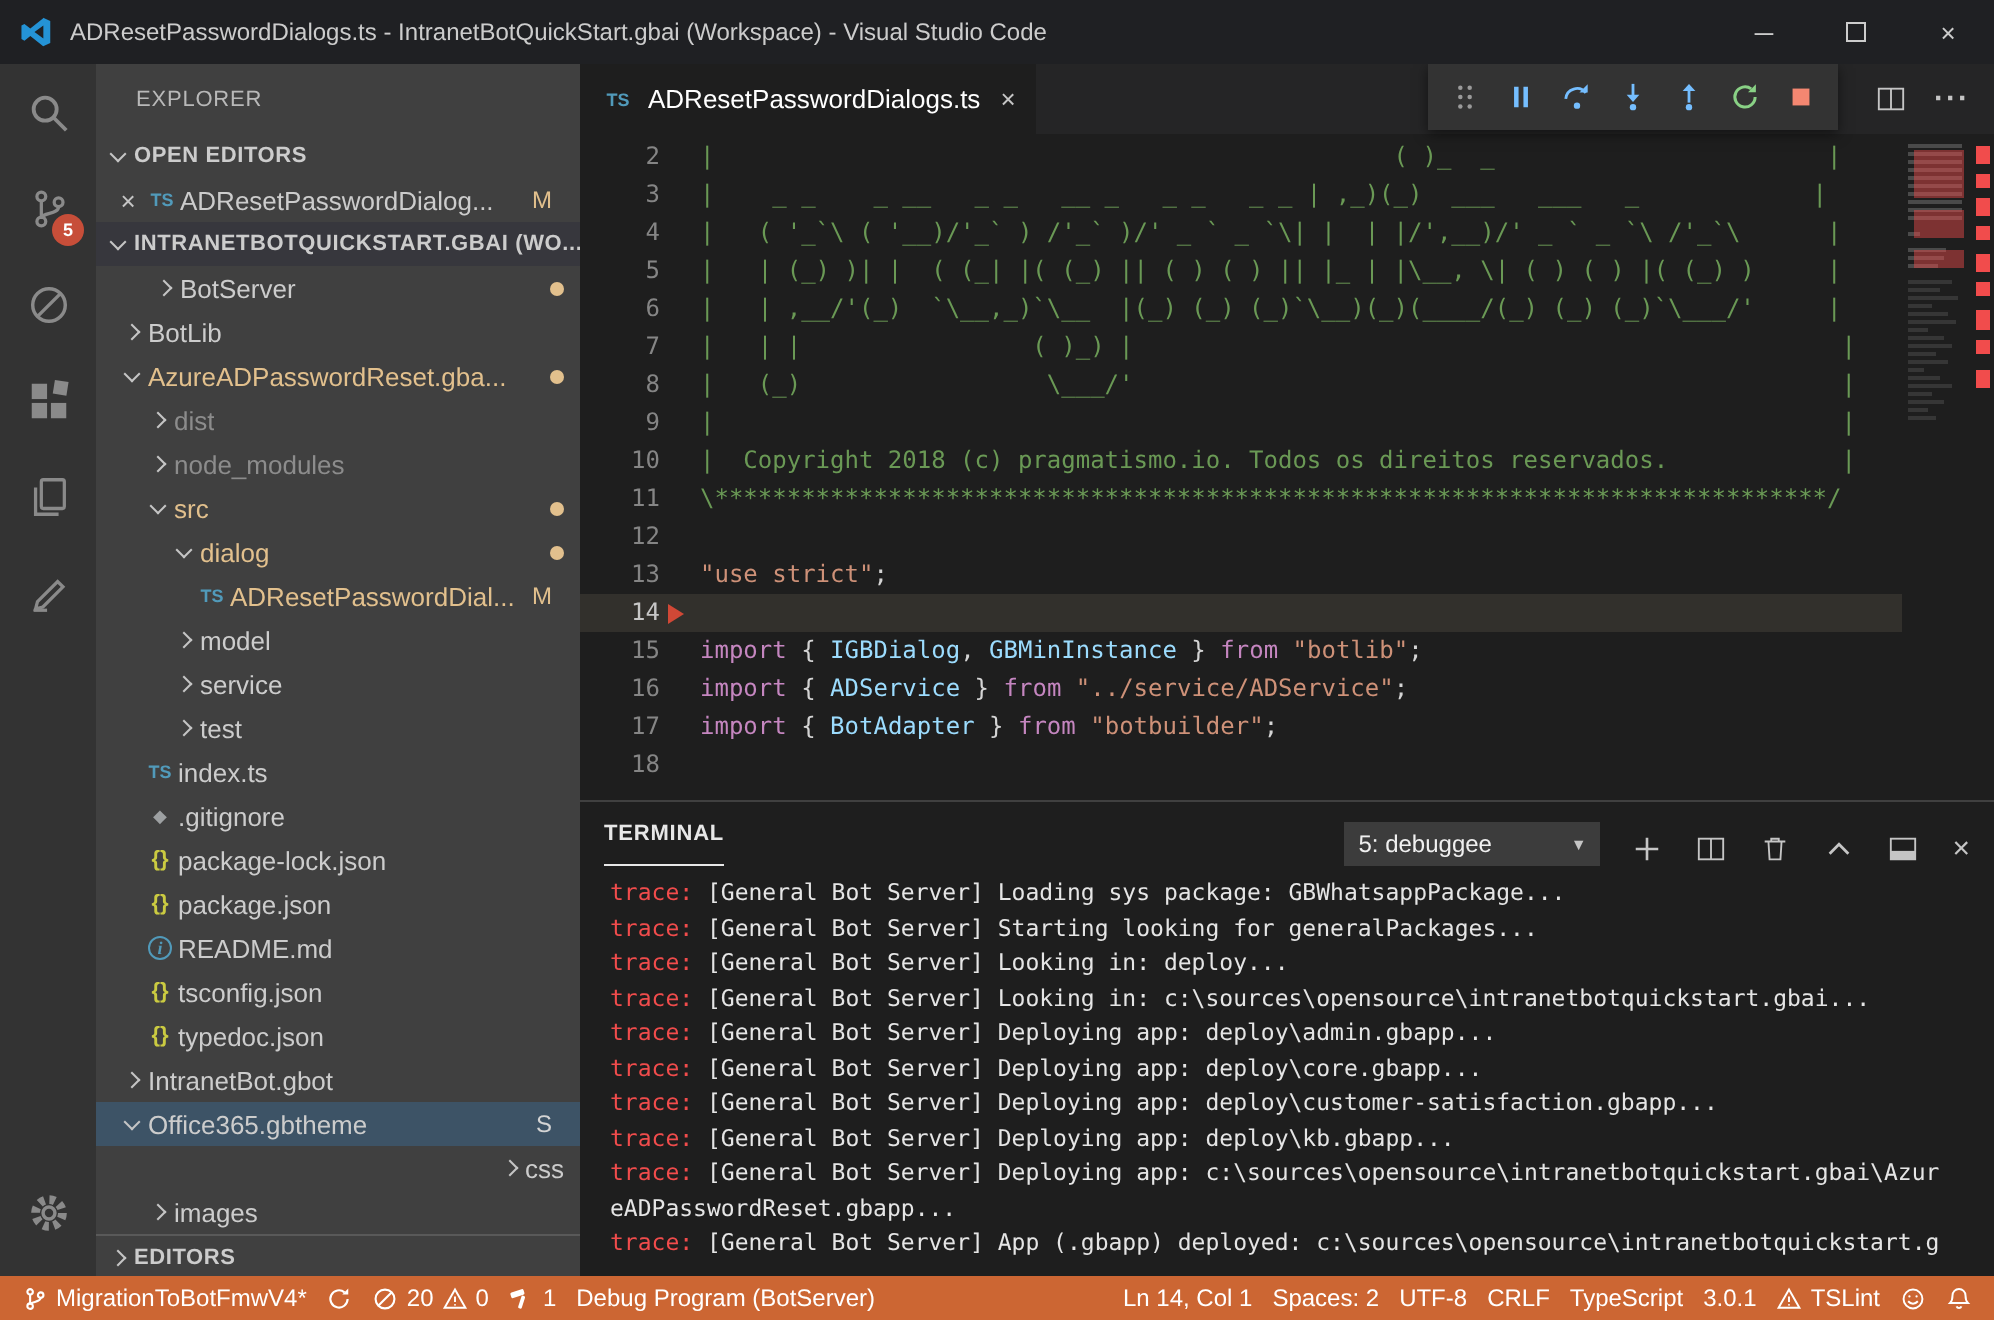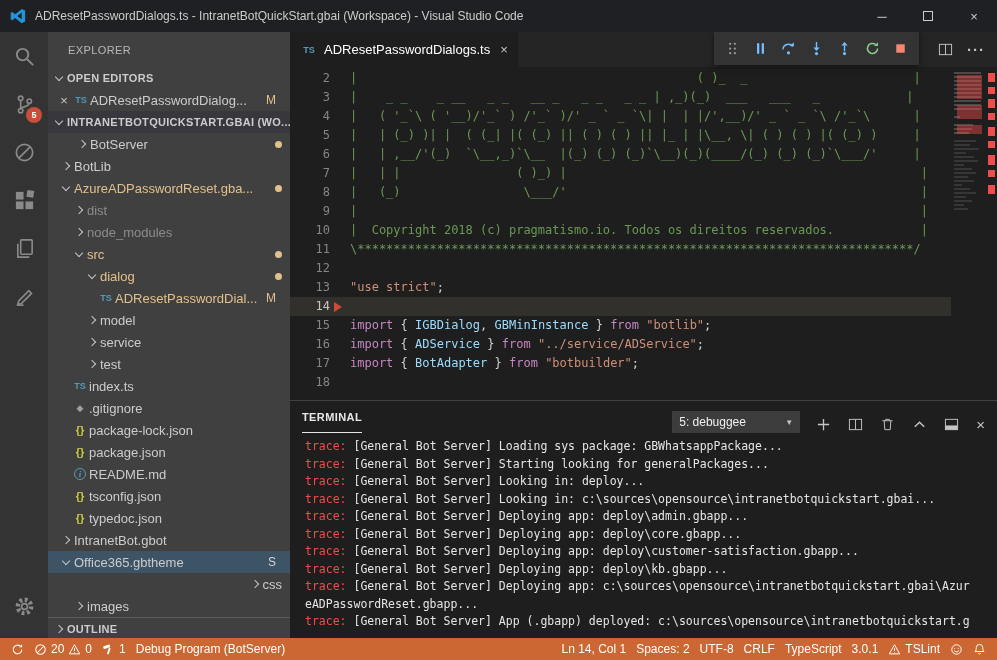--- a/index.html
+++ b/index.html
@@ -328,21 +328,21 @@
           <div class="tree-item color-normal" style="padding-left: 23px;">
     <span class="twisty"></span>
 
     <span class="label">images</span>
 
   </div>
         </div>
 
       <div class="section-header outline">
         <span class="twisty"></span>
-        <span>OUTLINE</span>
+        <span>EDITORS</span>
       </div>
     </aside>
 
     <div class="editor-col">
       <section class="editor-area">
         <div class="tabbar">
           <div class="tab active">
             <span class="ts-icon">TS</span>
             <span>ADResetPasswordDialogs.ts</span>
             <span class="tab-close">×</span>
@@ -531,20 +531,29 @@
             <div class="term-row"><span style="color: rgb(241, 76, 76);">trace:</span><span> [General Bot Server] Deploying app: c:\sources\opensource\intranetbotquickstart.gbai\Azur</span></div>
             <div class="term-row"><span>eADPasswordReset.gbapp...</span></div>
             <div class="term-row"><span style="color: rgb(241, 76, 76);">trace:</span><span> [General Bot Server] App (.gbapp) deployed: c:\sources\opensource\intranetbotquickstart.g</span></div>
           </div>
       </section>
     </div>
   </div>
 
   <footer class="statusbar" id="statusbar" style="background: rgb(204, 102, 51);">
     <div class="sb-item">
+      <svg viewBox="0 0 16 16" fill="none" stroke="currentColor" stroke-width="1.3">
+          <circle cx="5" cy="3.6" r="1.7"></circle>
+          <circle cx="5" cy="12.4" r="1.7"></circle>
+          <circle cx="11.5" cy="5.6" r="1.7"></circle>
+          <path d="M5 5.3v5.4M11.5 7.3c0 3-6.5 2-6.5 4.3"></path>
+        </svg>
+      <span>MigrationToBotFmwV4*</span>
+    </div>
+    <div class="sb-item">
       <svg viewBox="0 0 16 16">
           <path d="M13.3 8A5.3 5.3 0 1 1 11.4 3.9" fill="none" stroke="currentColor" stroke-width="1.3"></path>
           <path d="M13.7 1.6v3.6H10z" fill="currentColor"></path>
         </svg>
     </div>
     <div class="sb-item">
       <svg viewBox="0 0 16 16" fill="none" stroke="currentColor" stroke-width="1.3">
           <circle cx="8" cy="8" r="5.8"></circle>
           <line x1="4" y1="12" x2="12" y2="4"></line>
         </svg>

